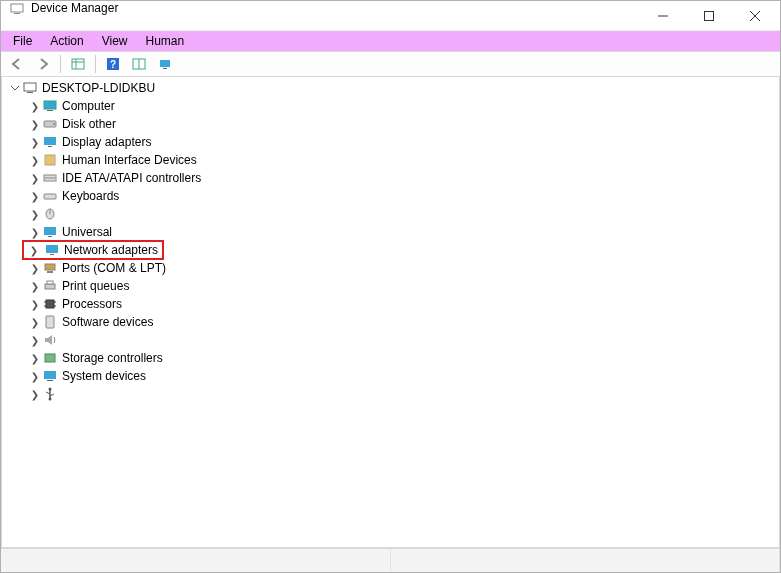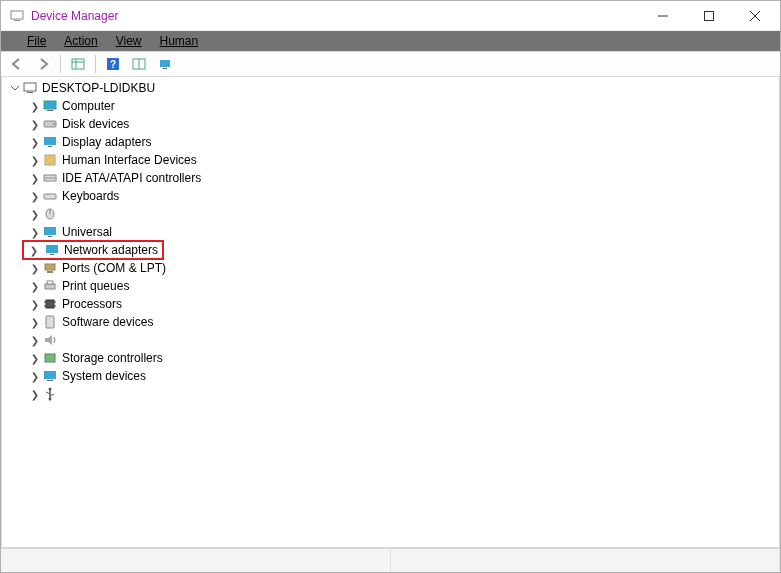--- a/index.html
+++ b/index.html
@@ -12,43 +12,41 @@
     height: 573px;
     border: 1px solid #b0b0b0;
     display: flex;
     flex-direction: column;
     overflow: hidden;
   }
   
   .titlebar {
     height: 30px;
     display: flex;
-    align-items: center;
     padding: 0 2px 0 8px;
     background: #fff;
-    color: #a21caf;
+    color: #000000;
     border-bottom: 1px solid #eee;
   }
   .titlebar .title-icon { width: 16px; height: 16px; margin-right: 6px; display:flex; align-items:center; justify-content:center; }
   .titlebar .title-text { flex: 0 0 auto; font-size: 12px; }
   .titlebar .spacer { flex: 1; }
   .titlebar .winbtn {
     width: 46px; height: 30px; display:flex; align-items:center; justify-content:center;
     color: #666;
   }
   .titlebar .winbtn svg { width: 10px; height: 10px; }
   
   .menubar {
     height: 20px;
     display: flex;
     align-items: center;
-    padding: 0 18px;
+    padding: 0 4px;
     gap: 2px;
-    background: #737373;
-    text-decoration: underline;
+    background: #f0abfc;
   }
   .menubar .menu-item { padding: 1px 8px; cursor: default; }
   
   .toolbar {
     height: 26px;
     border: 1px solid #d8d8d8;
     border-left: none; border-right: none;
     background: #fdfdfd;
     display: flex; align-items: center;
     padding: 0 4px;
@@ -212,21 +210,21 @@
   </div>
 
   <div class="tree-row level-1">
     <span class="arrow">❯</span>
     <span class="node-icon">
       <svg width="16" height="16" viewBox="0 0 16 16">
           <rect x="2" y="5" width="12" height="6" rx="1" fill="#ccc" stroke="#888"></rect>
           <circle cx="12" cy="8" r="1" fill="#5a5"></circle>
         </svg>
     </span>
-    <span class="label">Disk devices</span>
+    <span class="label">Disk other</span>
   </div>
 
   <div class="tree-row level-1">
     <span class="arrow">❯</span>
     <span class="node-icon">
       <svg width="16" height="16" viewBox="0 0 16 16">
           <rect x="2" y="3" width="12" height="8" fill="#3ba5d8"></rect>
           <rect x="6" y="12" width="4" height="1" fill="#666"></rect>
         </svg>
     </span>

